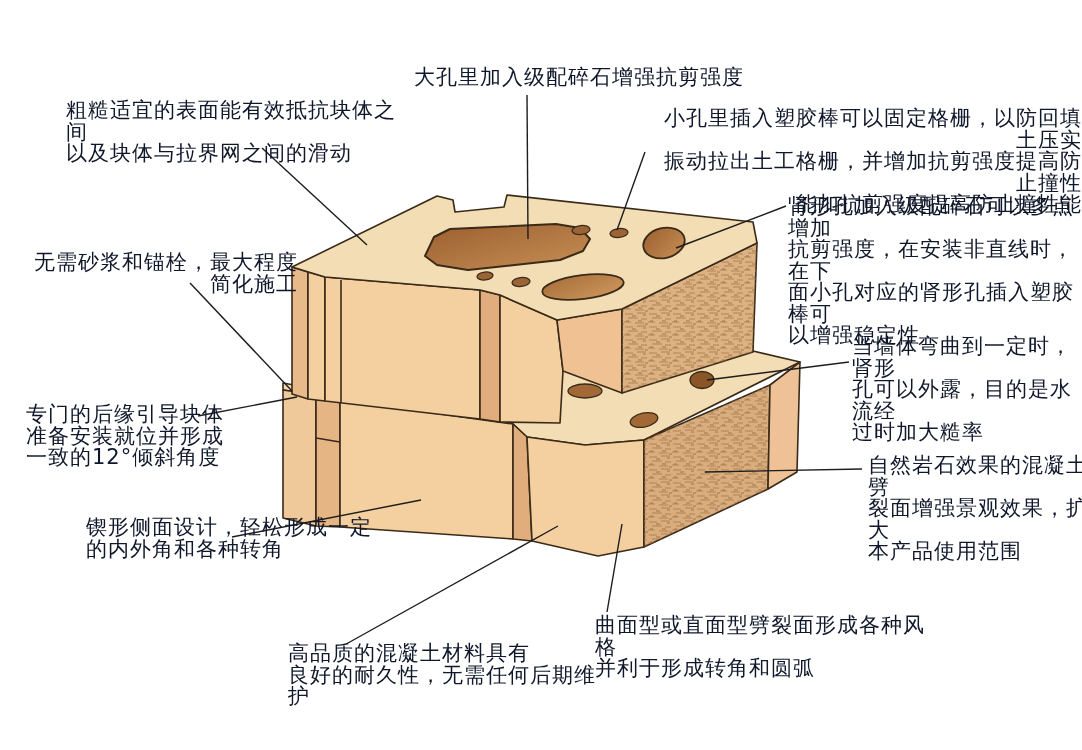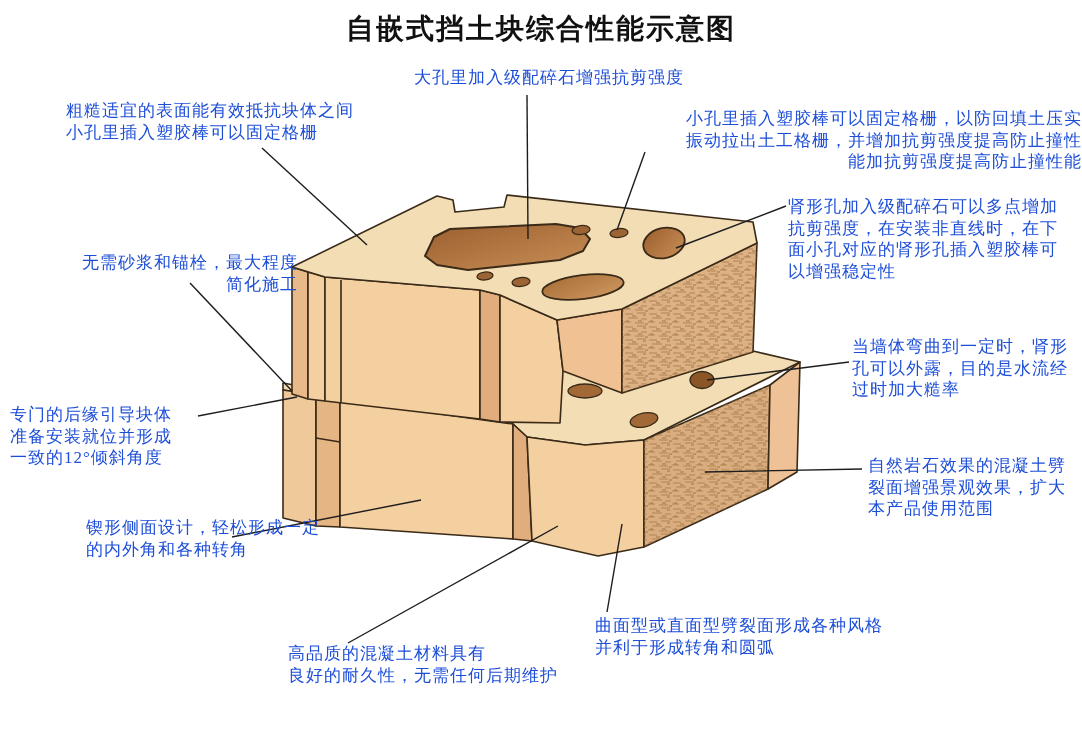--- a/index.html
+++ b/index.html
@@ -6,31 +6,30 @@
   .canvas{
     position:relative;width:1082px;height:750px;background:#ffffff;overflow:hidden;
     font-family:"DejaVu Sans","Liberation Sans",sans-serif;
   }
   .title{
     position:absolute;top:10px;left:0;right:0;text-align:center;
     font-size:28px;font-weight:bold;color:#111;letter-spacing:2px;margin:0;
   }
   svg.art{position:absolute;left:0;top:0;}
   .note{
-    position:absolute;font-size:17px;line-height:21.5px;color:#1d4ed8;
-    white-space:pre-line;letter-spacing:1px;font-family:Liberation Serif, serif;
+    position:absolute;font-size:21px;line-height:21.5px;color:#0f172a;
+    white-space:pre-line;letter-spacing:1px;
   }
   .leader{stroke:#1d1d1d;stroke-width:1.4;}
 </style>
 </head>
 <body>
 
 <div class="canvas">
 
-  <h1 class="title">自嵌式挡土块综合性能示意图</h1>
 
   <svg class="art" width="1082" height="750" viewBox="0 0 1082 750">
     <defs>
       <pattern id="splitTex" width="24" height="13" patternUnits="userSpaceOnUse">
         <path d="M1 2 h8 M13 1 h9 M4 6 h10 M17 7 h6 M0 10 h7 M11 11 h9" stroke="#a97b46" stroke-width="1.2" fill="none" opacity="0.85"></path>
         <path d="M8 4 h4 M2 9 h3 M19 3 h3 M14 9 h4 M21 12 h3" stroke="#8a5e31" stroke-width="1" fill="none" opacity="0.7"></path>
       </pattern>
       <linearGradient id="holeGrad" x1="0" y1="0" x2="1" y2="1">
         <stop offset="0" stop-color="#9a5f2e"></stop>
         <stop offset="1" stop-color="#c98f57"></stop>
@@ -90,31 +89,31 @@
         <line x1="862" y1="469" x2="705" y2="472" class="leader"></line>
         <line x1="232" y1="537" x2="421" y2="500" class="leader"></line>
         <line x1="348" y1="643" x2="558" y2="526" class="leader"></line>
         <line x1="607" y1="612" x2="622" y2="524" class="leader"></line>
       </g>
   </svg>
 
   <div id="annotations">
       <div class="note" style="left: 414px; top: 67px; width: 330px;">大孔里加入级配碎石增强抗剪强度</div>
       <div class="note" style="left: 66px; top: 100px; width: 345px;">粗糙适宜的表面能有效抵抗块体之间
-小孔里插入塑胶棒可以固定格栅</div>
+以及块体与拉界网之间的滑动</div>
       <div class="note" style="left: 648px; top: 108px; width: 434px; text-align: right;">小孔里插入塑胶棒可以固定格栅，以防回填土压实
 振动拉出土工格栅，并增加抗剪强度提高防止撞性
 能加抗剪强度提高防止撞性能</div>
       <div class="note" style="left: 788px; top: 196px; width: 300px;">肾形孔加入级配碎石可以多点增加
 抗剪强度，在安装非直线时，在下
 面小孔对应的肾形孔插入塑胶棒可
 以增强稳定性</div>
       <div class="note" style="left: 18px; top: 252px; width: 280px; text-align: right;">无需砂浆和锚栓，最大程度
 简化施工</div>
-      <div class="note" style="left: 10px; top: 404px; width: 240px;">专门的后缘引导块体
+      <div class="note" style="left: 26px; top: 404px; width: 240px;">专门的后缘引导块体
 准备安装就位并形成
 一致的12°倾斜角度</div>
       <div class="note" style="left: 852px; top: 336px; width: 235px;">当墙体弯曲到一定时，肾形
 孔可以外露，目的是水流经
 过时加大糙率</div>
       <div class="note" style="left: 868px; top: 455px; width: 220px;">自然岩石效果的混凝土劈
 裂面增强景观效果，扩大
 本产品使用范围</div>
       <div class="note" style="left: 86px; top: 517px; width: 290px;">锲形侧面设计，轻松形成一定
 的内外角和各种转角</div>

